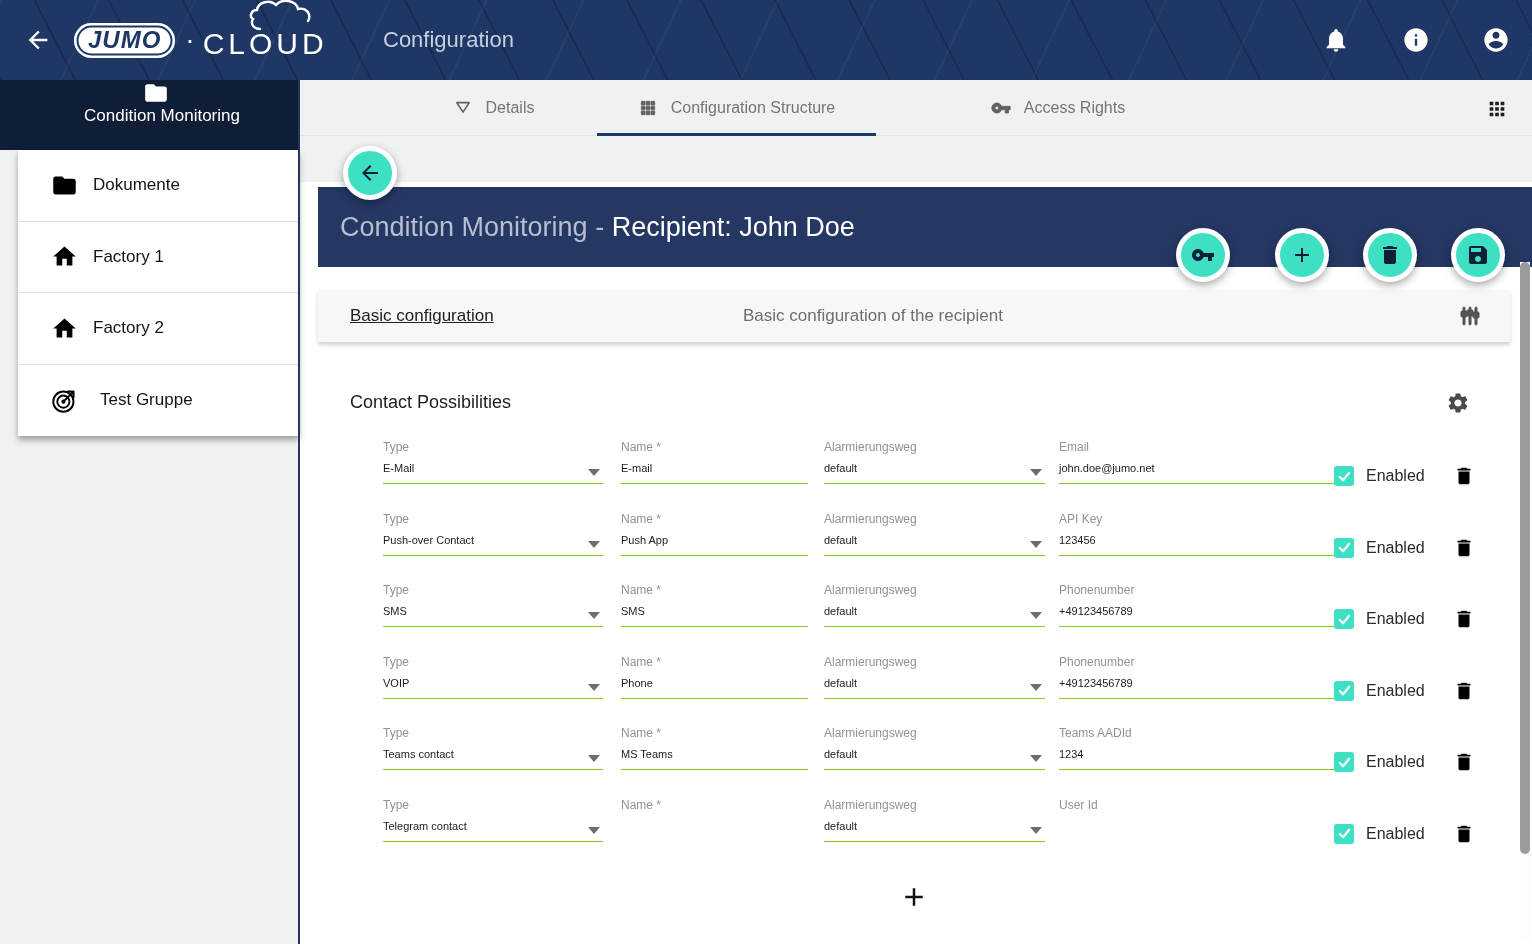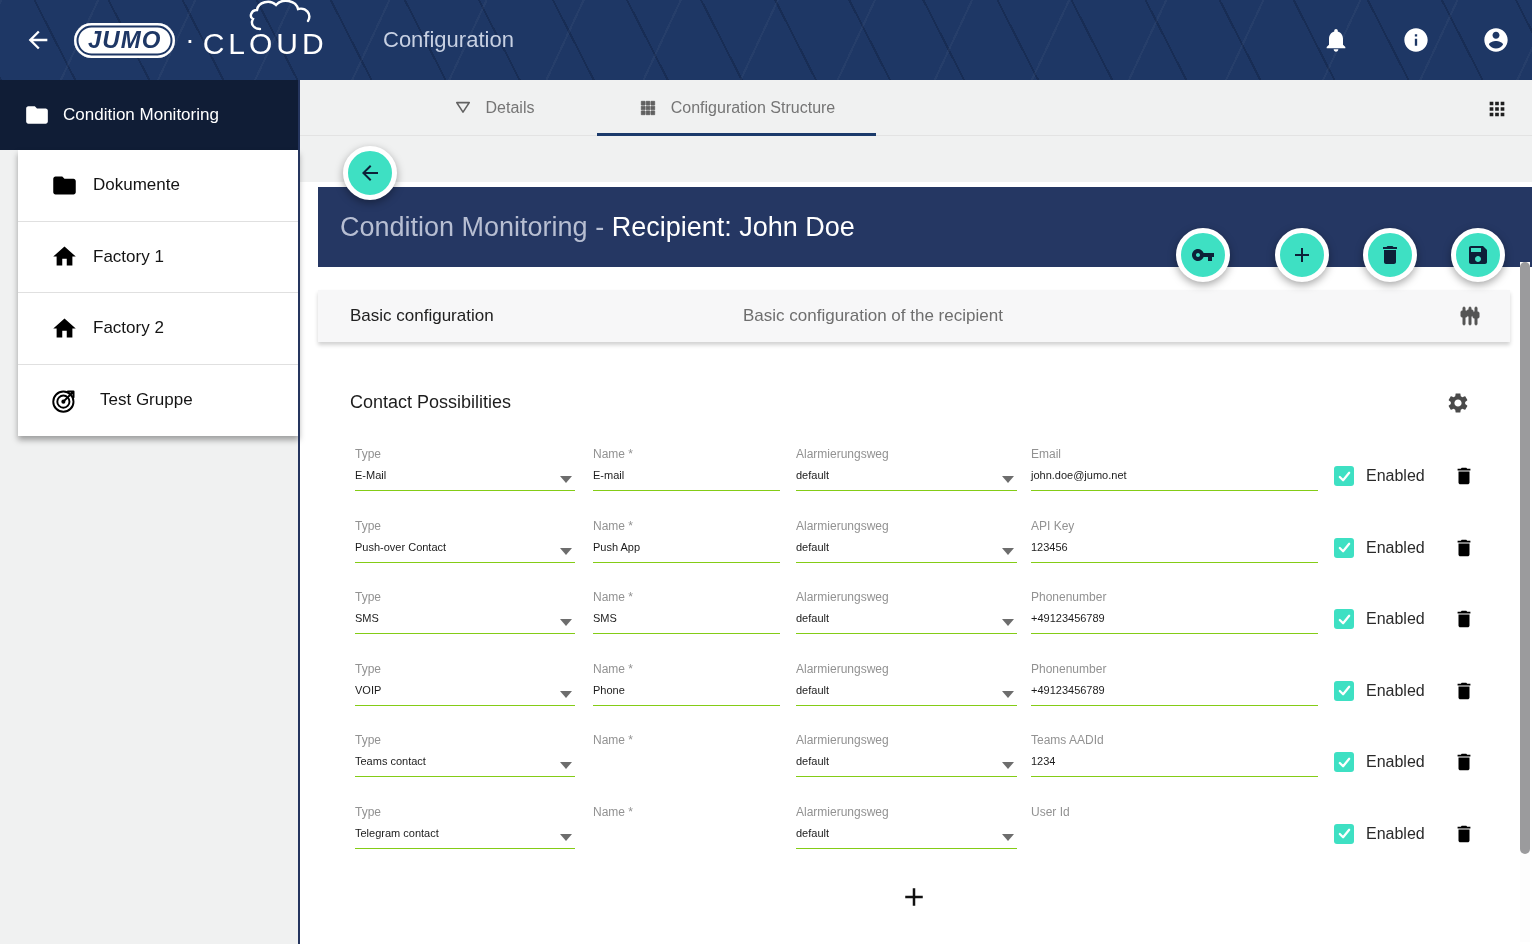--- a/index.html
+++ b/index.html
@@ -30,21 +30,21 @@
   .cloud-arc { position:absolute; right:-8px; top:-26px; }
   .topbar-title { position:absolute; left:383px; top:50%; transform:translateY(-50%); color:#c7d0e2; font-size:22px; }
   .topbar-icons { position:absolute; right:22px; top:0; height:80px; display:flex; align-items:center; gap:52px; }
   .tb-icon { width:28px; height:28px; cursor:pointer; }
   .tb-icon svg { width:28px; height:28px; fill:#fff; }
 
   
   .sidebar { position:absolute; top:80px; left:0; width:300px; height:864px; background:#f0f1f1; z-index:20; }
   .sidebar::after { content:""; position:absolute; right:0; top:0; width:2px; height:100%; background:#25355e; }
   .sidebar-root {
-    height:70px; background:#101d36; display:flex; align-items:center; padding-left:24px; cursor:pointer;
+    height:70px; background:#101d36; display:flex; align-items:center; padding-left:24px; cursor:pointer;flex-direction:column;
   }
   .sidebar-root svg { width:26px; height:26px; fill:#fff; margin-right:13px; }
   .sidebar-root span.lbl { color:#fff; font-size:17px; }
   .side-card { margin-left:18px; width:281px; background:#fff; box-shadow:0 4px 6px rgba(0,0,0,0.35); }
   .side-item { height:71.5px; display:flex; align-items:center; padding-left:33px; border-bottom:1px solid #e0e0e0; cursor:pointer; background:#fff; }
   .side-item:last-child { border-bottom:none;gap:7px; }
   .side-item .icn { width:27px; height:27px; margin-right:15px; flex:0 0 auto; }
   .side-item .icn svg { width:27px; height:27px; fill:#000; }
   .side-item span.lbl { font-size:17px; color:#141414; }
 
@@ -70,33 +70,33 @@
 
   .fab { position:absolute; border-radius:50%; background:#3ee0c3; border:5px solid #fff;
          width:54px; height:54px; display:flex; align-items:center; justify-content:center;
          box-shadow:0 3px 8px rgba(0,0,0,0.35); cursor:pointer; z-index:40; }
   .fab svg { width:24px; height:24px; fill:#0d2038; }
   .fab-back { left:43px; top:66px; }      
   
 
   .basic-row { position:absolute; top:210px; left:18px; width:1192px; height:52px; background:#f7f7f8;
                box-shadow:0 3px 4px rgba(0,0,0,0.18); display:flex; align-items:center; z-index:2; }
-  .basic-title { margin-left:32px; font-size:17px; color:#212121; }
+  .basic-title { margin-left:32px; font-size:17px; color:#212121;text-decoration:underline; }
   .basic-sub { position:absolute; left:425px; font-size:17px; color:#6e6e6e; }
   .tune-icn { position:absolute; right:28px; width:24px; height:24px; }
   .tune-icn svg { width:24px; height:24px; fill:#555; stroke:#555; }
 
   .card { position:absolute; top:288px; left:18px; width:1192px; height:576px; background:#fff; }
   .section-head { position:absolute; top:24px; left:32px; font-size:18px; color:#1d1d1d; }
   .gear-btn { position:absolute; top:23px; right:40px; width:24px; height:24px; cursor:pointer; }
   .gear-btn svg { width:24px; height:24px; fill:#4a4a4a; }
 
   #contact-rows { position:absolute; top:72px; left:0; width:1192px; }
   .crow { position:relative; height:71.6px; }
-  .field { position:absolute; top:7px; }
+  .field { position:absolute; top:0;margin-left:28px; }
   .flabel { font-size:12px; color:#929292; height:16px; }
   .fvalue { font-size:11px; color:#1c1c1c; padding:6px 0 9px 0; border-bottom:1px solid #84cc16; position:relative; white-space:nowrap; }
   .f-type  { left:37px;  width:220px; }
   .f-name  { left:275px; width:187px; }
   .f-alarm { left:478px; width:221px; }
   .f-extra { left:713px; width:287px; }
   .dd-arrow { position:absolute; right:3px; top:13px; width:0; height:0;
               border-left:6px solid transparent; border-right:6px solid transparent; border-top:7px solid #6d6d6d; }
   .enabled-wrap { position:absolute; left:1016px; top:26px; display:flex; align-items:center; gap:12px; cursor:pointer; }
   .cbox { width:20px; height:20px; border-radius:3px; background:#3ee0c3; display:flex; align-items:center; justify-content:center; }
@@ -198,20 +198,26 @@
                 <polygon points="4.5,5.5 19.5,5.5 12,17" fill="none" stroke-width="1.9" stroke-linejoin="round"></polygon>
               </svg></span>
             <span class="tlabel">Details</span>
           </div>
           <div class="tab t0 active">
             <span class="ticon"><svg viewBox="0 0 24 24">
                 <path d="M4 4h4.4v4.4H4zM9.8 4h4.4v4.4H9.8zM15.6 4H20v4.4h-4.4zM4 9.8h4.4v4.4H4zM9.8 9.8h4.4v4.4H9.8zM15.6 9.8H20v4.4h-4.4zM4 15.6h4.4V20H4zM9.8 15.6h4.4V20H9.8zM15.6 15.6H20V20h-4.4z"></path>
               </svg></span>
             <span class="tlabel">Configuration Structure</span>
           </div>
+          <div class="tab t2">
+            <span class="ticon"><svg viewBox="0 0 24 24">
+                <path d="M12.65 10C11.83 7.67 9.61 6 7 6c-3.31 0-6 2.69-6 6s2.69 6 6 6c2.61 0 4.83-1.67 5.65-4H17v4h4v-4h2v-4H12.65zM7 14c-1.1 0-2-.9-2-2s.9-2 2-2 2 .9 2 2-.9 2-2 2z"></path>
+              </svg></span>
+            <span class="tlabel">Access Rights</span>
+          </div>
         </div>
       <span class="grid-btn">
         <svg viewBox="0 0 24 24">
             <path d="M4 4h4v4H4zM10 4h4v4h-4zM16 4h4v4h-4zM4 10h4v4H4zM10 10h4v4h-4zM16 10h4v4h-4zM4 16h4v4H4zM10 16h4v4h-4zM16 16h4v4h-4z"></path>
           </svg>
       </span>
     </div>
 
     <div class="banner">
       <div class="banner-title">
@@ -394,20 +400,21 @@
                 <path d="M6 19c0 1.1.9 2 2 2h8c1.1 0 2-.9 2-2V7H6v12zM19 4h-3.5l-1-1h-5l-1 1H5v2h14V4z"></path>
               </svg></span>
           </div>
           <div class="crow">
             <div class="field f-type">
               <div class="flabel">Type</div>
               <div class="fvalue">Teams contact<span class="dd-arrow"></span></div>
             </div>
             <div class="field f-name">
               <div class="flabel">Name *</div>
+              <div class="fvalue">MS Teams</div>
             </div>
             <div class="field f-alarm">
               <div class="flabel">Alarmierungsweg</div>
               <div class="fvalue">default<span class="dd-arrow"></span></div>
             </div>
             <div class="field f-extra">
               <div class="flabel">Teams AADId</div>
               <div class="fvalue">1234</div>
             </div>
             <div class="enabled-wrap">

